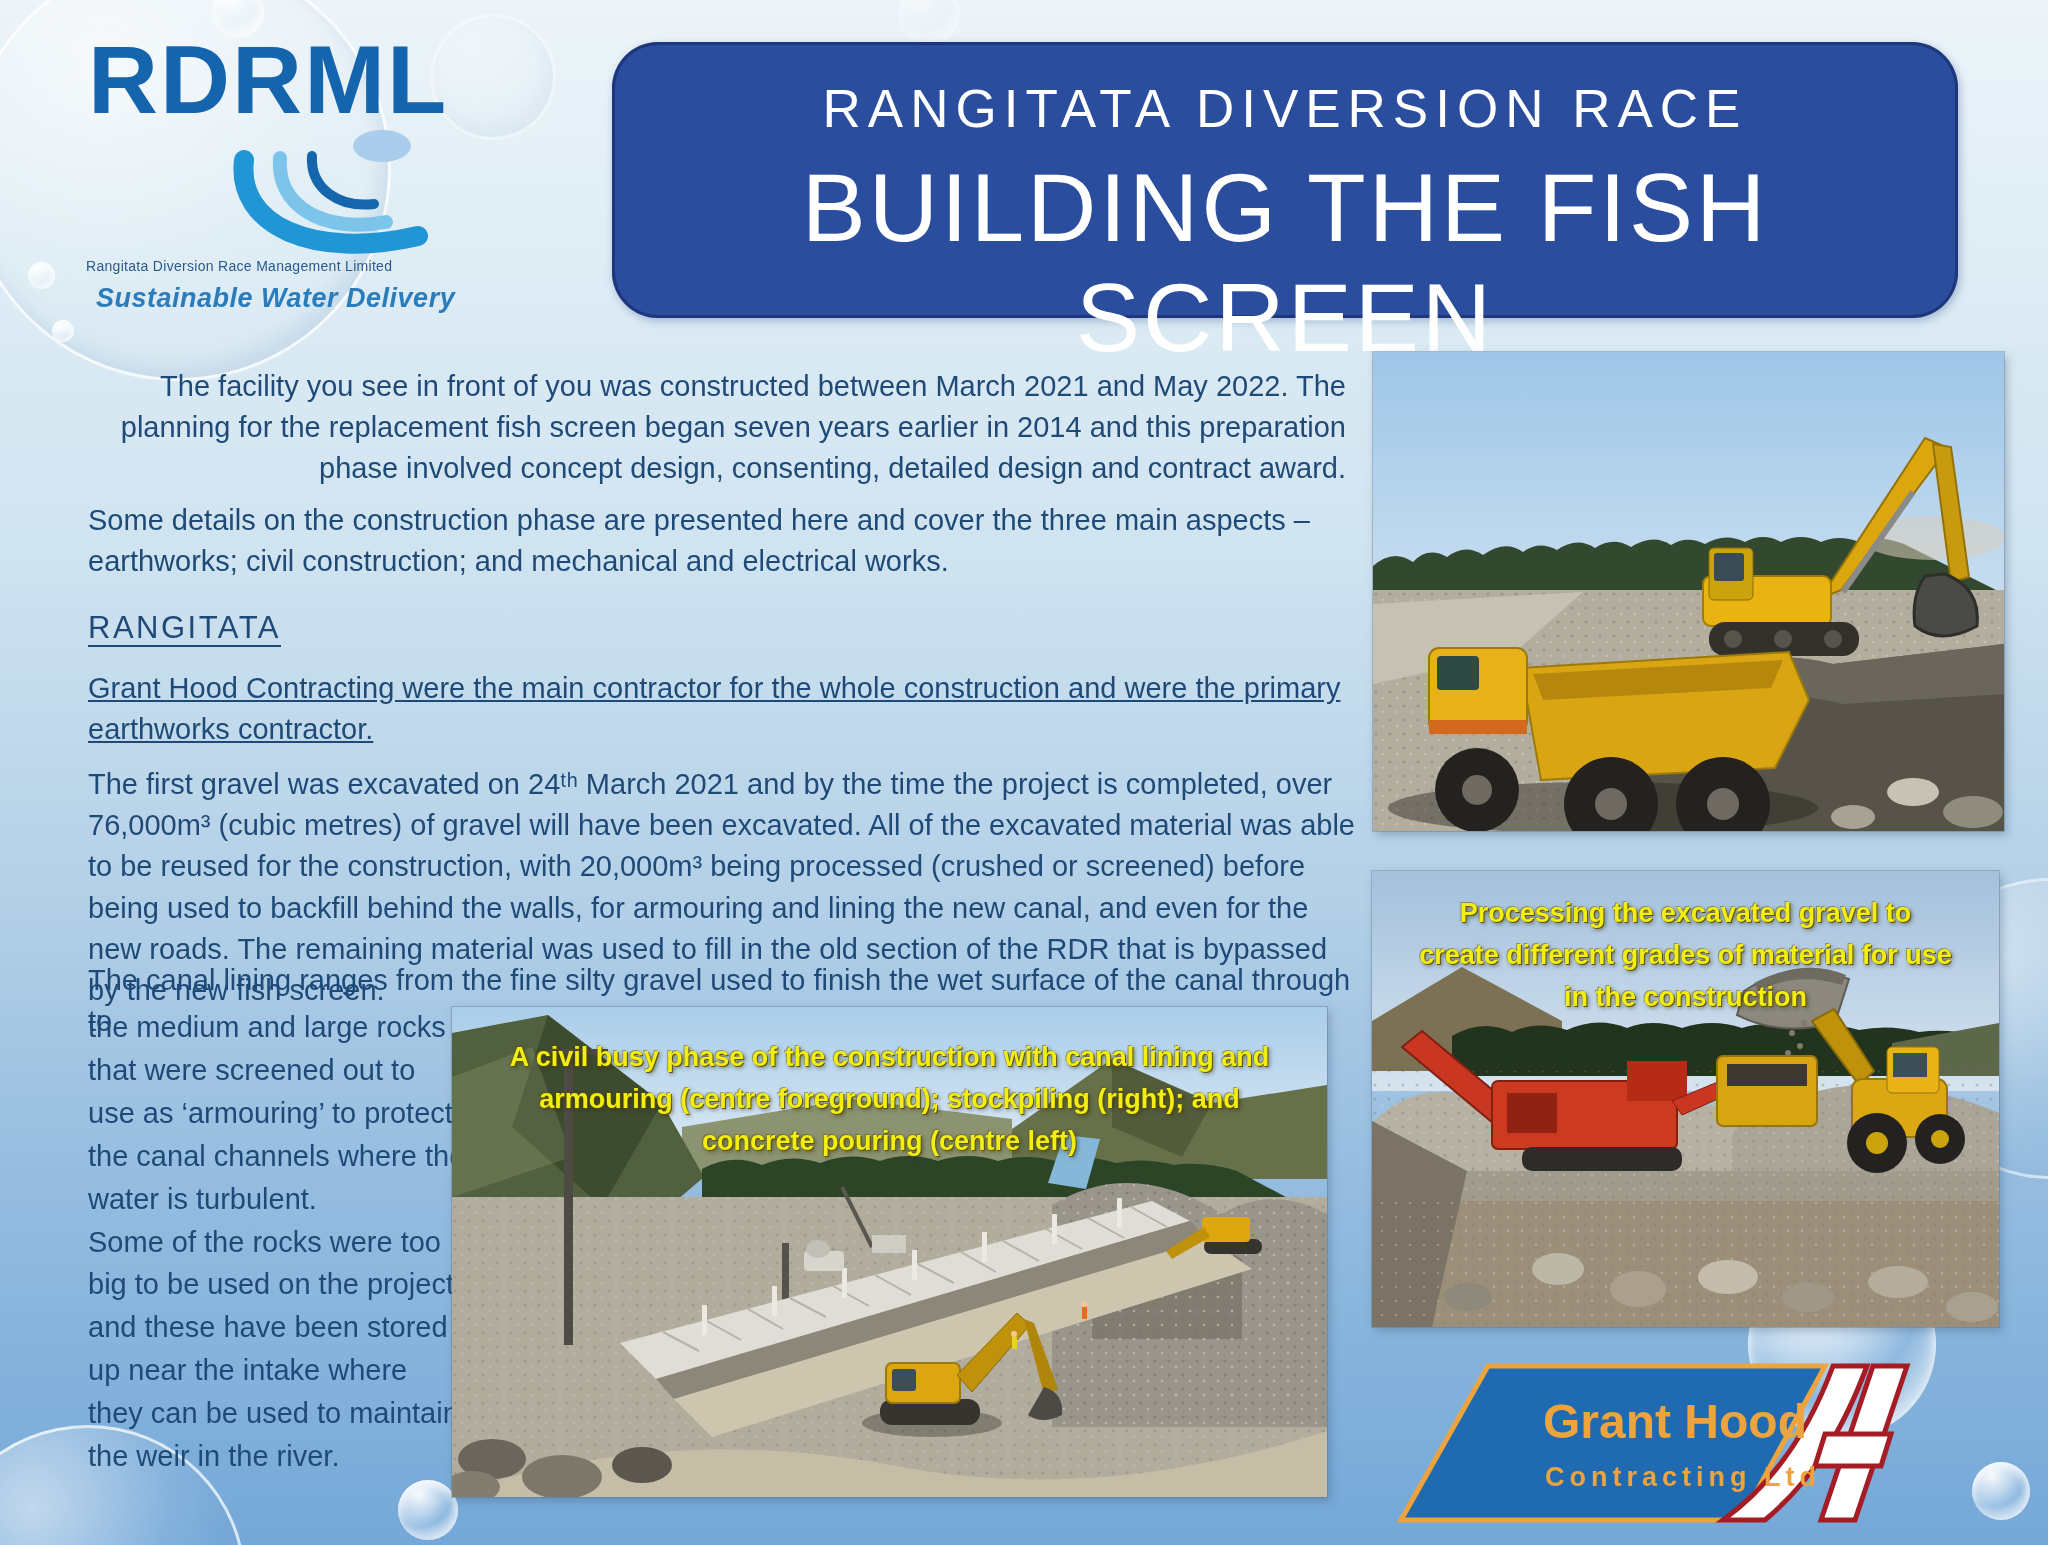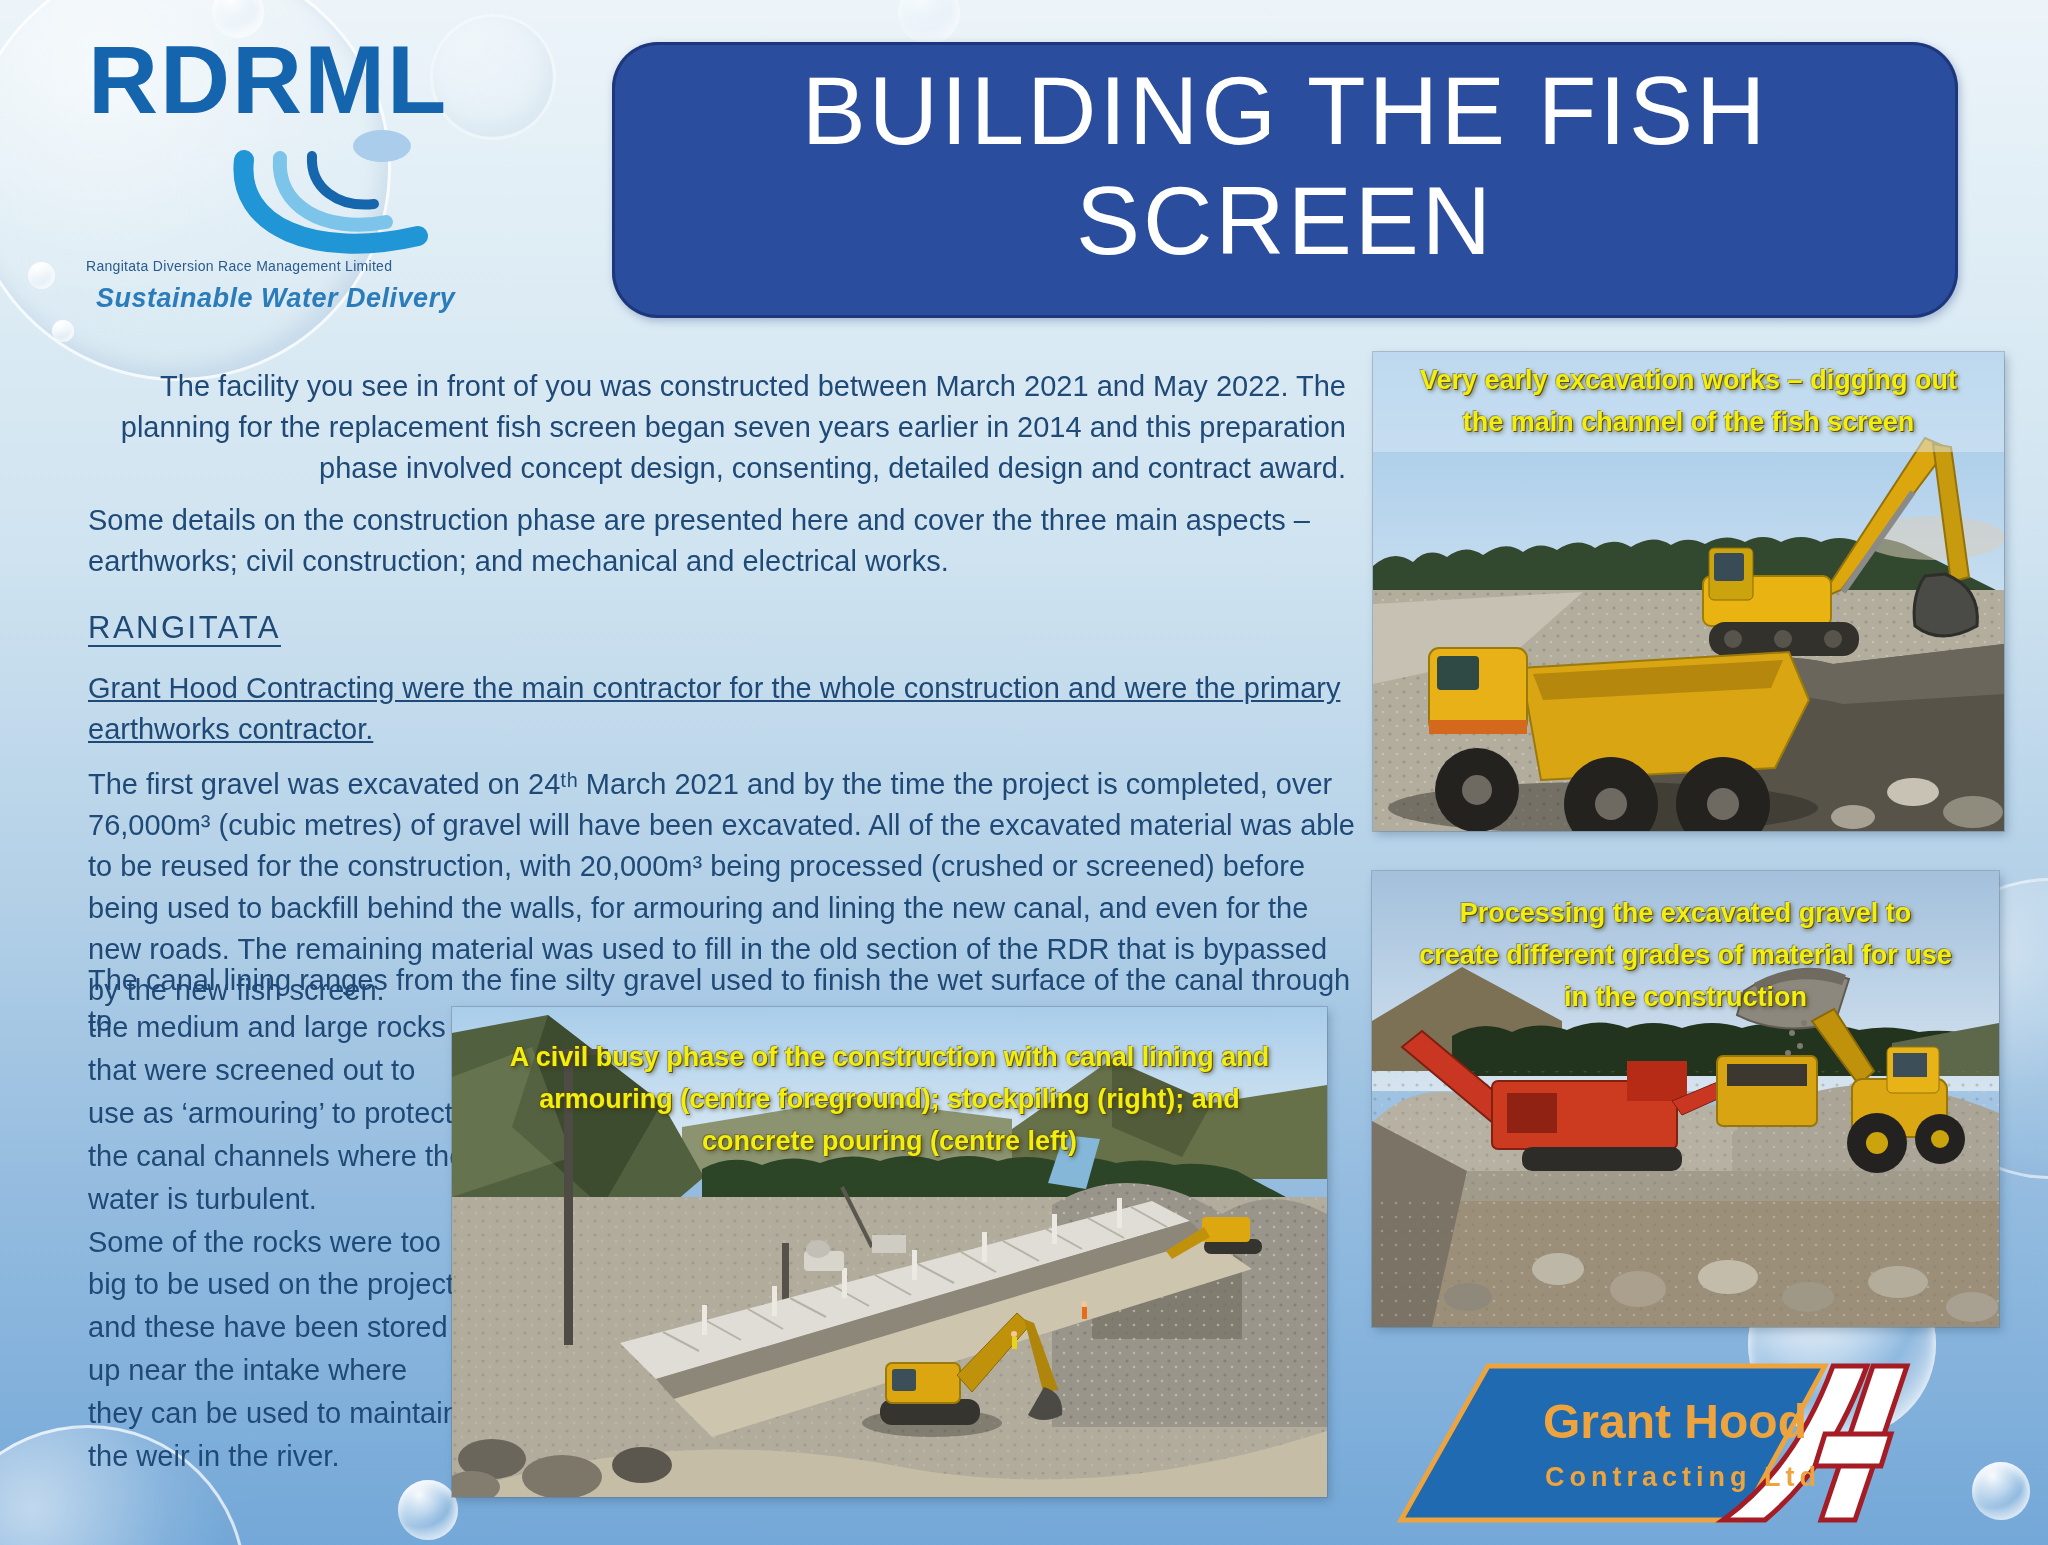--- a/index.html
+++ b/index.html
@@ -77,20 +77,21 @@
       <path d="M 58 52 C 50 118 128 152 232 128" stroke="#2196d6" stroke-width="20" fill="none" stroke-linecap="round"></path>
       <path d="M 94 50 C 90 98 138 126 200 114" stroke="#7cc4ea" stroke-width="14" fill="none" stroke-linecap="round"></path>
       <path d="M 126 48 C 124 80 152 100 188 96" stroke="#1566ad" stroke-width="10" fill="none" stroke-linecap="round"></path>
       <ellipse cx="196" cy="38" rx="29" ry="16" fill="#a9cdea"></ellipse>
     </svg>
   </div>
   <div class="org-name">Rangitata Diversion Race Management Limited</div>
   <div class="tagline">Sustainable Water Delivery</div>
 
   <div class="banner">
+    <div class="banner-line1">RANGITATA DIVERSION RACE</div>
     <div class="banner-line2">BUILDING THE FISH SCREEN</div>
   </div>
 
   <div class="body-text" style="left:88px;top:366px;width:1258px;text-align:right;">The facility you see in front of you was constructed between March 2021 and May 2022. The planning for the replacement fish screen began seven years earlier in 2014 and this preparation phase involved concept design, consenting, detailed design and contract award.</div>
   <div class="body-text" style="left:88px;top:500px;width:1258px;">Some details on the construction phase are presented here and cover the three main aspects – earthworks; civil construction; and mechanical and electrical works.</div>
   <div class="section-heading" style="left:88px;top:610px;">RANGITATA</div>
   <div class="body-text" style="left:88px;top:668px;width:1258px;text-decoration:underline;">Grant Hood Contracting were the main contractor for the whole construction and were the primary earthworks contractor.</div>
   <div class="body-text" style="left:88px;top:764px;width:1268px;">The first gravel was excavated on 24ᵗʰ March 2021 and by the time the project is completed, over 76,000m³ (cubic metres) of gravel will have been excavated. All of the excavated material was able to be reused for the construction, with 20,000m³ being processed (crushed or screened) before being used to backfill behind the walls, for armouring and lining the new canal, and even for the new roads. The remaining material was used to fill in the old section of the RDR that is bypassed by the new fish screen.</div>
   <div class="body-text" style="left:88px;top:960px;width:1290px;">The canal lining ranges from the fine silty gravel used to finish the wet surface of the canal through to</div>
   <div class="body-text narrow" style="left:88px;top:1006px;width:378px;">
@@ -142,21 +143,20 @@
           <circle cx="104" cy="438" r="15" fill="#6e6a62"></circle>
         <circle cx="238" cy="452" r="47" fill="#24221f"></circle>
           <circle cx="238" cy="452" r="16" fill="#6e6a62"></circle>
         <circle cx="350" cy="452" r="47" fill="#24221f"></circle>
           <circle cx="350" cy="452" r="16" fill="#6e6a62"></circle>
       </g>
       <ellipse cx="540" cy="440" rx="26" ry="14" fill="#c7c2b3"></ellipse>
       <ellipse cx="600" cy="460" rx="30" ry="16" fill="#8f8b7d"></ellipse>
       <ellipse cx="480" cy="465" rx="22" ry="12" fill="#a7a293"></ellipse>
     </svg>
-    <div class="caption banded">Very early excavation works – digging out the main channel of the fish screen</div>
   </div>
 
   <div class="photo" style="left:1372px;top:871px;width:627px;height:456px;">
     <svg viewBox="0 0 627 456" preserveAspectRatio="none">
       <defs>
         <linearGradient id="p2sky" x1="0" y1="0" x2="0" y2="1">
           <stop offset="0" stop-color="#a3c0dc"></stop>
             <stop offset="1" stop-color="#d6e4f0"></stop>
         </linearGradient>
         <pattern id="p2st" width="14" height="14" patternUnits="userSpaceOnUse">

